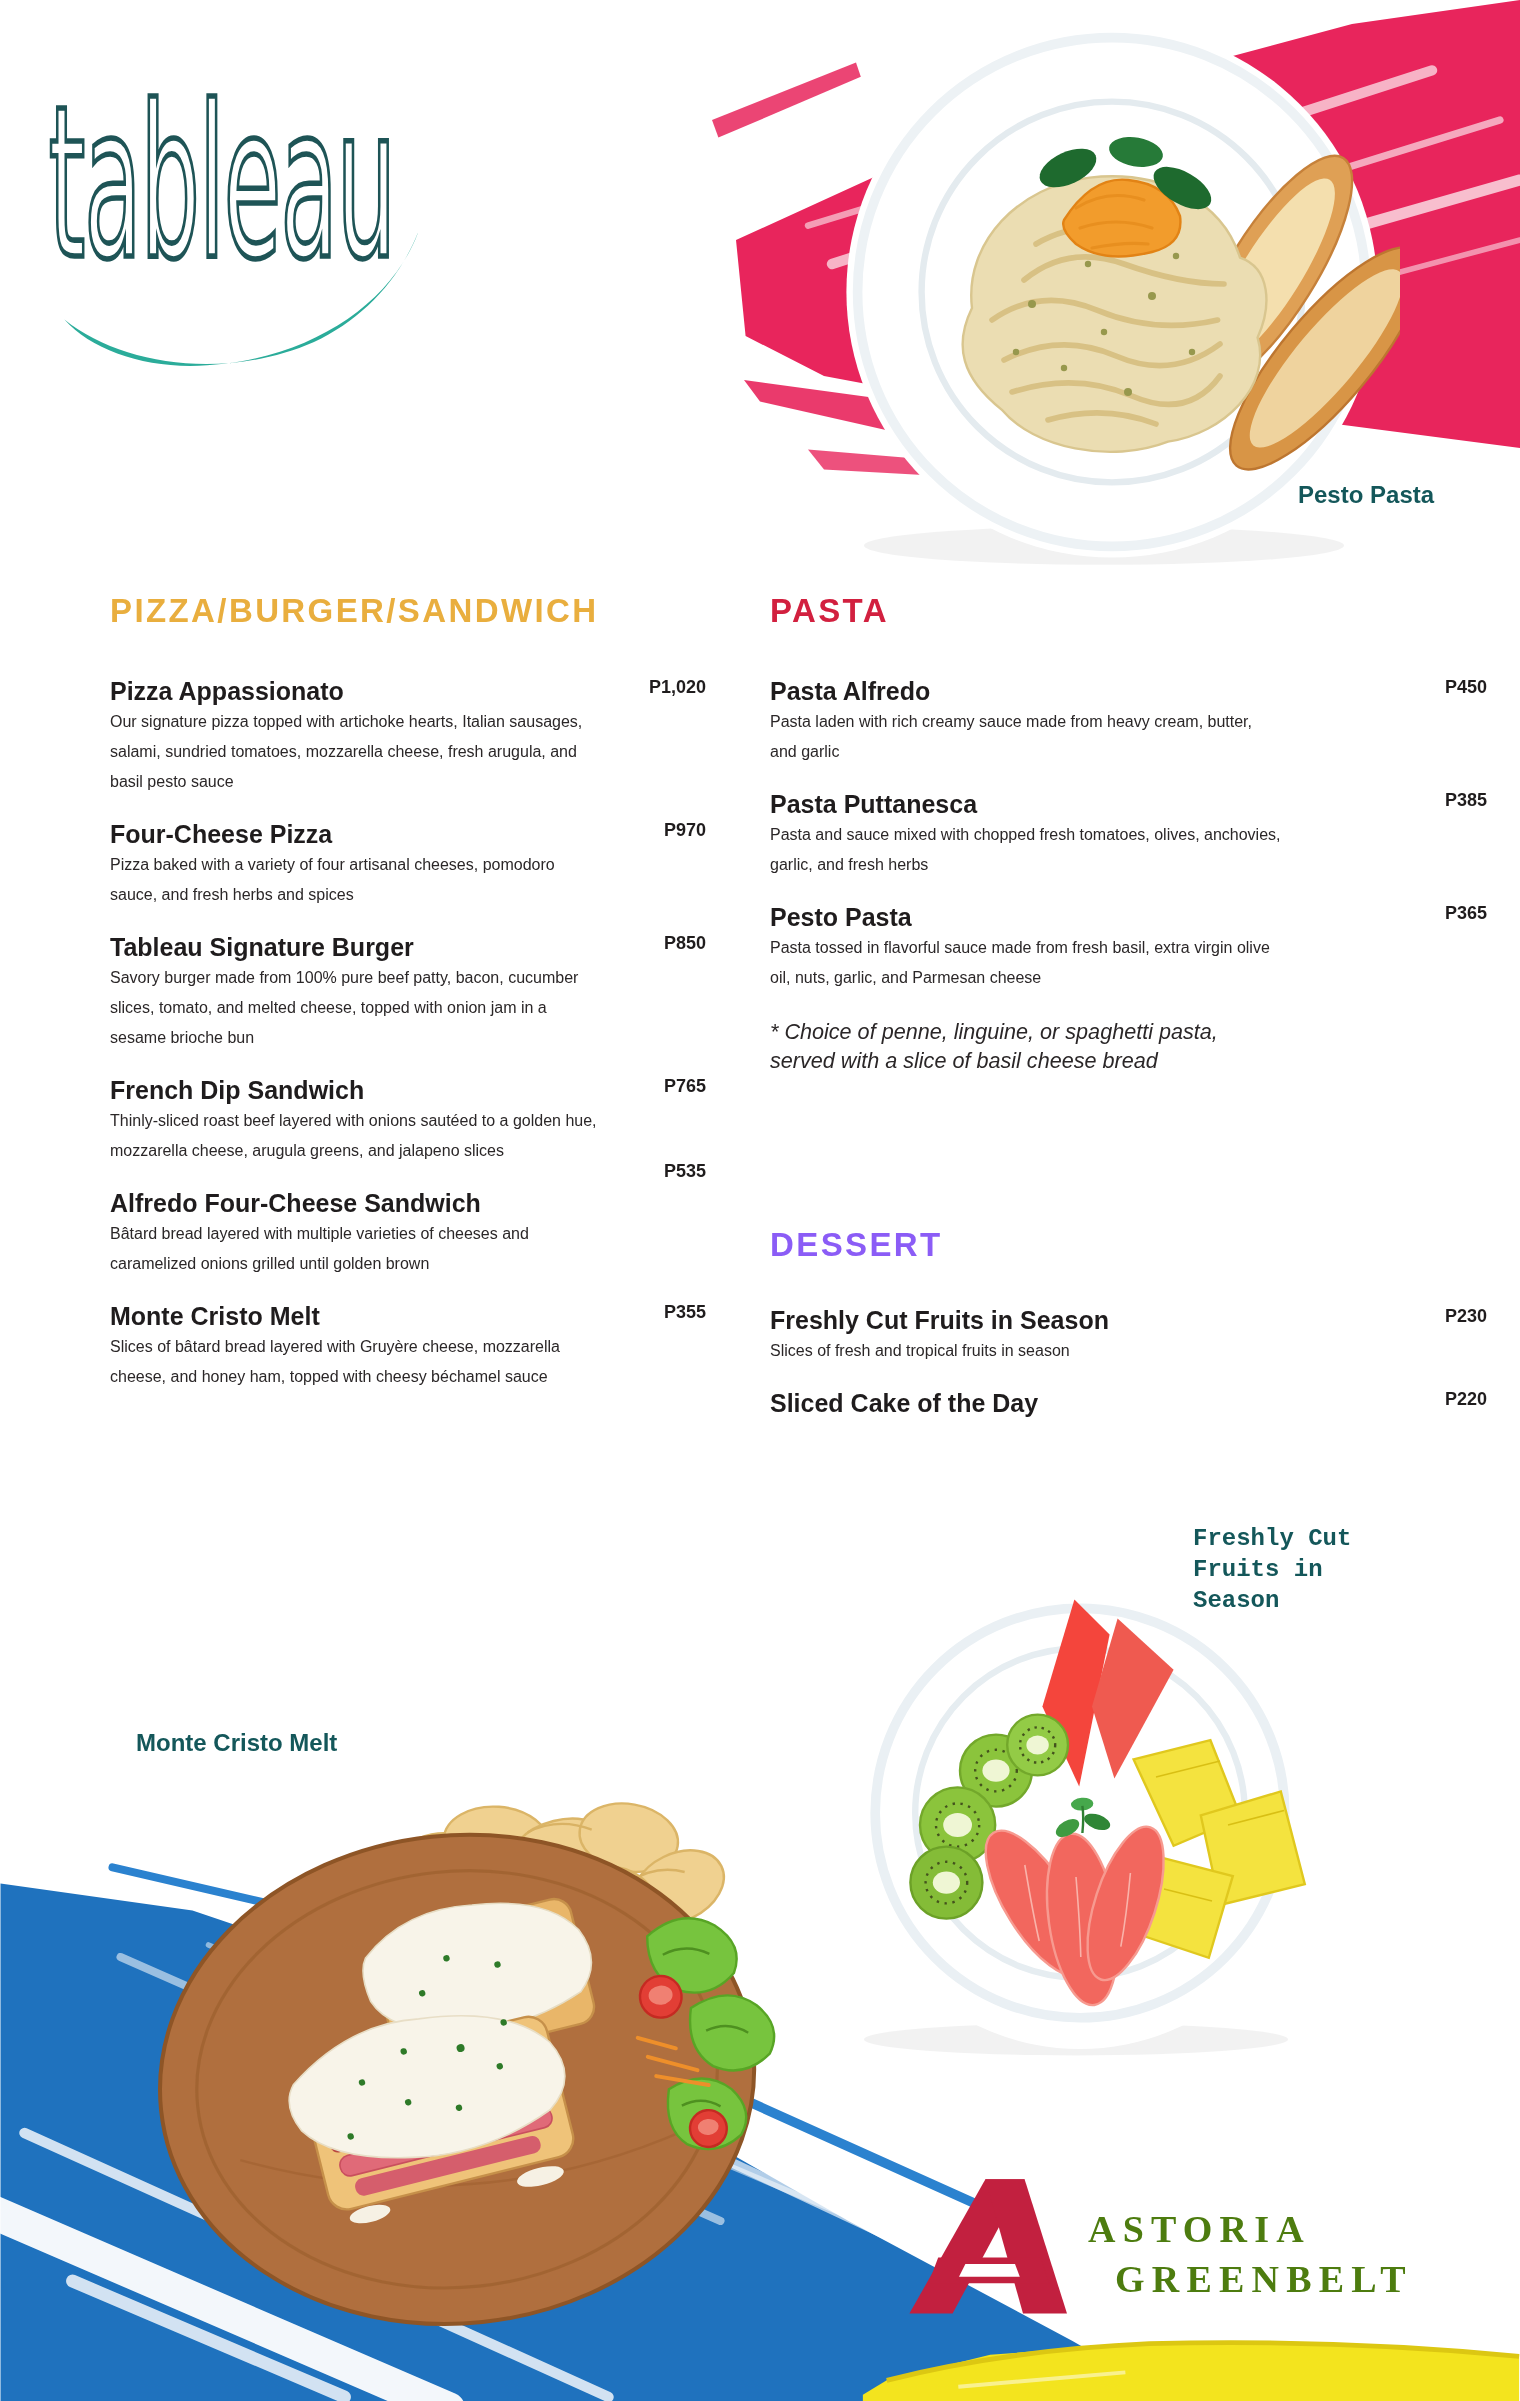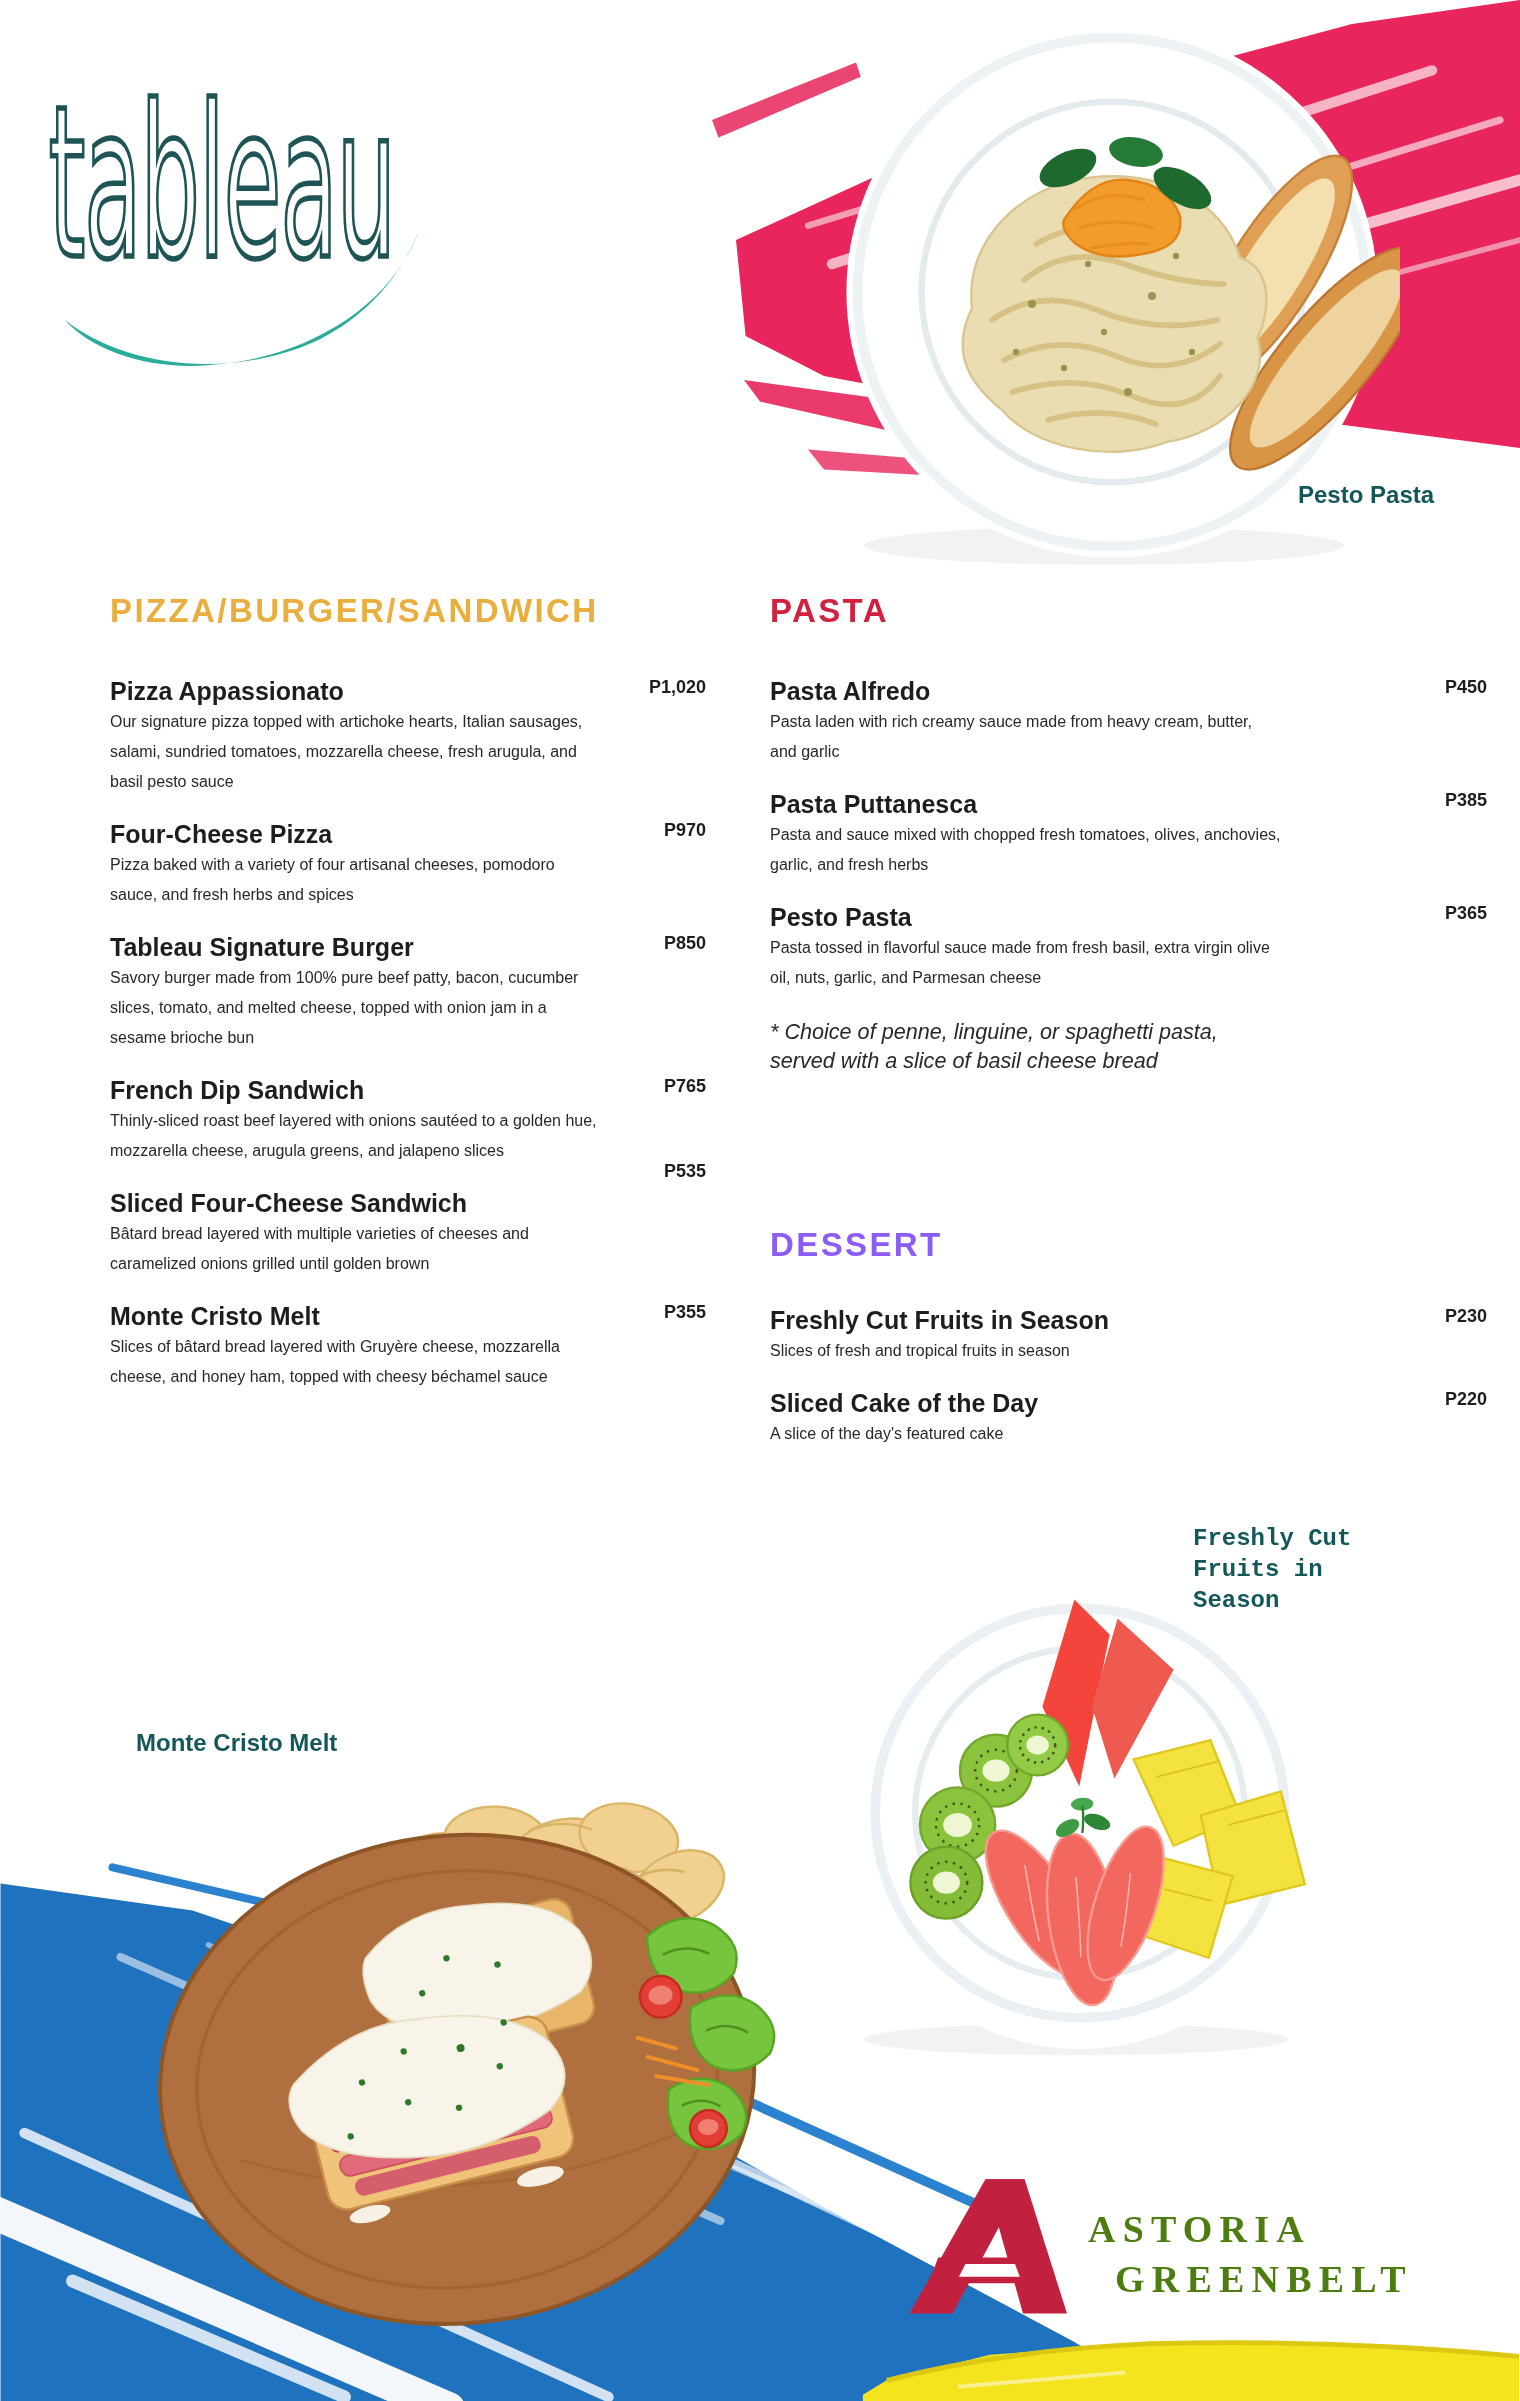--- a/index.html
+++ b/index.html
@@ -124,21 +124,21 @@
       <span class="name">Tableau Signature Burger</span>
       <span class="price">P850</span>
       <div class="desc">Savory burger made from 100% pure beef patty, bacon, cucumber slices, tomato, and melted cheese, topped with onion jam in a sesame brioche bun</div>
     </div>
     <div class="item">
       <span class="name">French Dip Sandwich</span>
       <span class="price">P765</span>
       <div class="desc">Thinly-sliced roast beef layered with onions sautéed to a golden hue, mozzarella cheese, arugula greens, and jalapeno slices</div>
     </div>
     <div class="item">
-      <span class="name">Sliced Four-Cheese Sandwich</span>
+      <span class="name">Alfredo Four-Cheese Sandwich</span>
       <span class="price" style="top:-25.6px;">P535</span>
       <div class="desc">Bâtard bread layered with multiple varieties of cheeses and caramelized onions grilled until golden brown</div>
     </div>
     <div class="item">
       <span class="name">Monte Cristo Melt</span>
       <span class="price">P355</span>
       <div class="desc">Slices of bâtard bread layered with Gruyère cheese, mozzarella cheese, and honey ham, topped with cheesy béchamel sauce</div>
     </div>
   </div>
 
@@ -168,21 +168,20 @@
     <h2 style="margin-bottom:40px;">DESSERT</h2>
 
     <div class="item">
       <span class="name" style="max-width:512px">Freshly Cut Fruits in Season</span>
       <span class="price">P230</span>
       <div class="desc">Slices of fresh and tropical fruits in season</div>
     </div>
     <div class="item">
       <span class="name">Sliced Cake of the Day</span>
       <span class="price">P220</span>
-      <div class="desc">A slice of the day's featured cake</div>
     </div>
   </div>
 
   <div class="caption" style="left:1193px;top:1523px;width:208px;font-family:Liberation Mono, monospace;">
     <div>Freshly Cut</div>
     <div>Fruits in Season</div>
   </div>
 
   <svg class="abs" style="left:836px;top:1561px" width="492" height="504" viewBox="0 0 615 630">
     <ellipse cx="300" cy="598" rx="265" ry="20" fill="#000000" opacity="0.05"></ellipse>

